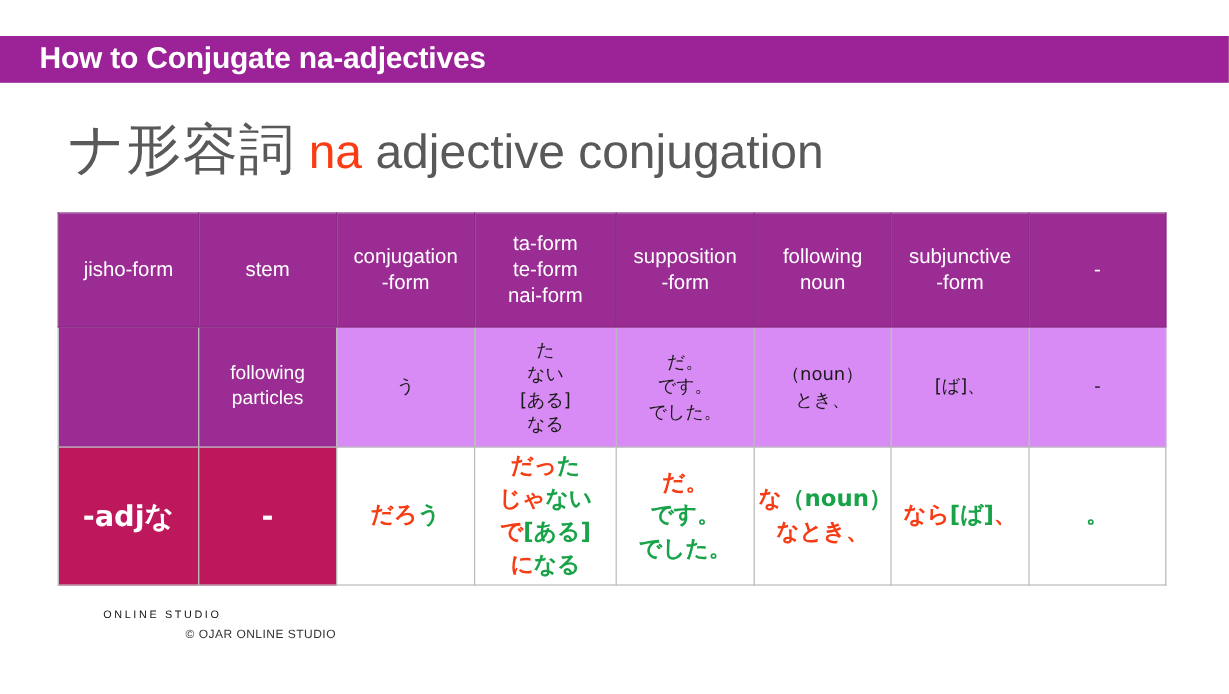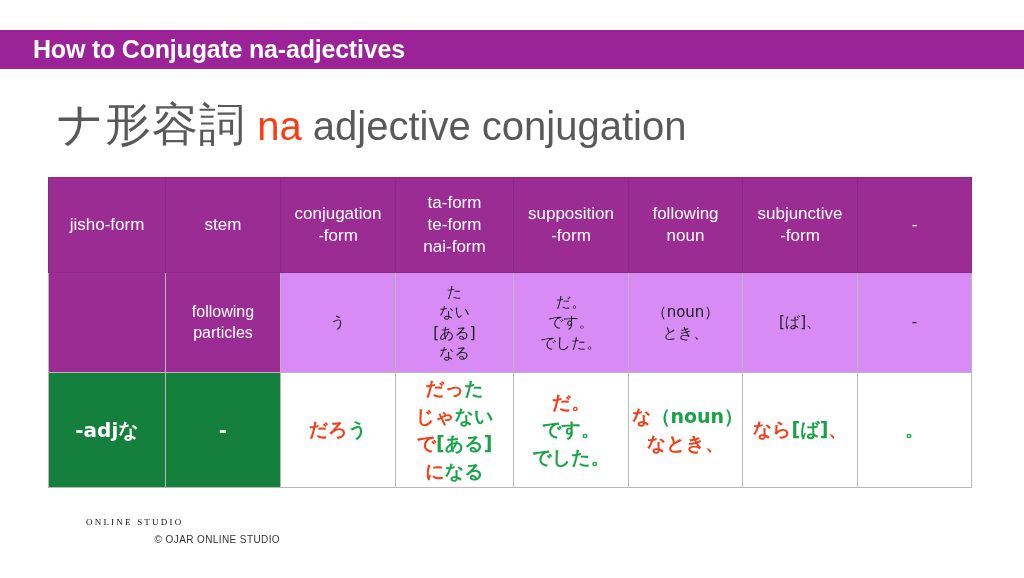--- a/index.html
+++ b/index.html
@@ -99,23 +99,23 @@
   
   .row-bot td {
     background: #ffffff;
     font-size: 19px;
     height: 98px;
     line-height: 1.45;
     font-family: "DejaVu Sans", "Liberation Sans", sans-serif;
     font-weight: bold;
   }
   .row-bot td.hdr-cell {
-    background: #15803d;
+    background: #be185d;
     color: #ffffff;
-    font-size: 20px;
+    font-size: 24px;
     font-weight: bold;
   }
 
   .cell-lines { display: block; }
   .cell-lines > span { display: block; white-space: nowrap; }
 
   .red   { color: #F63C14; }
   .green { color: #18A348; }
 
   .sz-sm { font-size: 15px; }
@@ -141,25 +141,25 @@
   .logo-word {
     font-family: "Liberation Serif", "DejaVu Serif", serif;
     font-size: 28px;
     letter-spacing: 7px;
     color: #111111;
     line-height: 1;
     position: relative;
     display: inline-block;
   }
   .logo-sub {
-    font-family: Liberation Serif, serif;
+    font-family: Liberation Sans, sans-serif;
     font-size: 9px;
     letter-spacing: 2.2px;
     color: #111111;
-    margin-top: 12px;
+    margin-top: 2px;
     margin-left: 36px;
   }
   .logo-copy {
     font-family: "Liberation Sans", sans-serif;
     font-size: 10px;
     color: #333333;
     margin-top: 7px;
     letter-spacing: 0.4px;
     text-align: right;
   }

